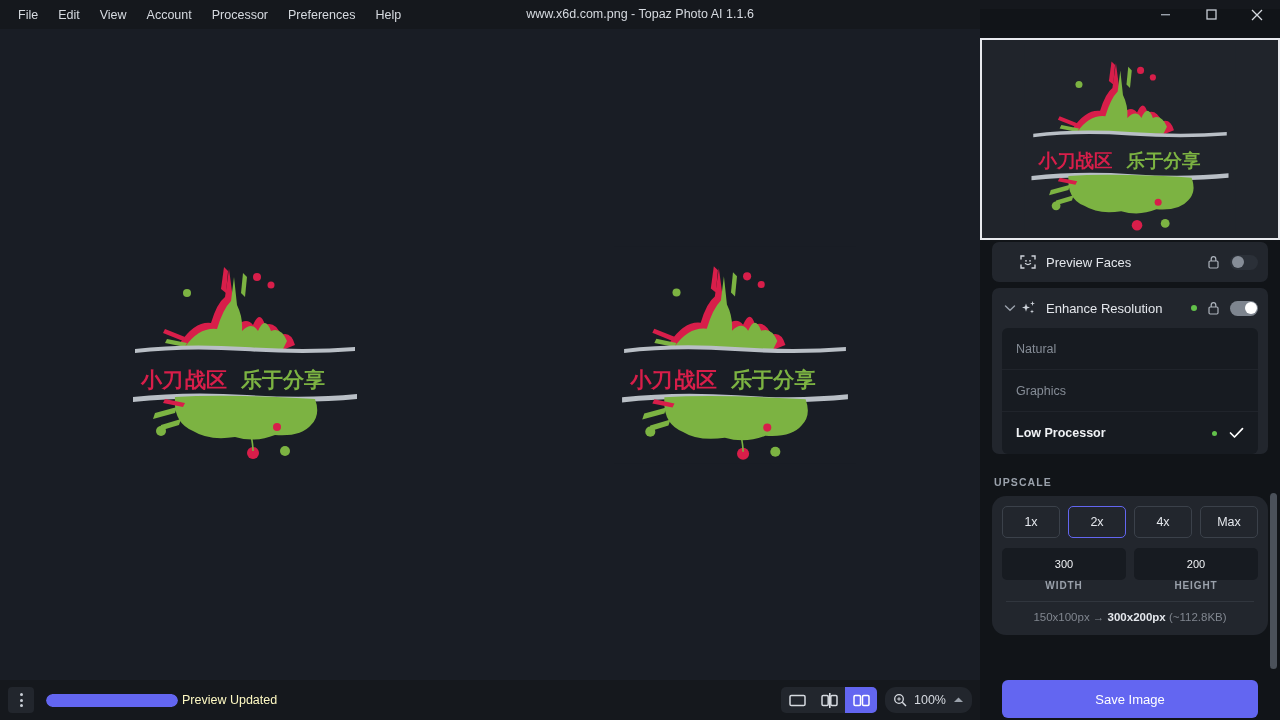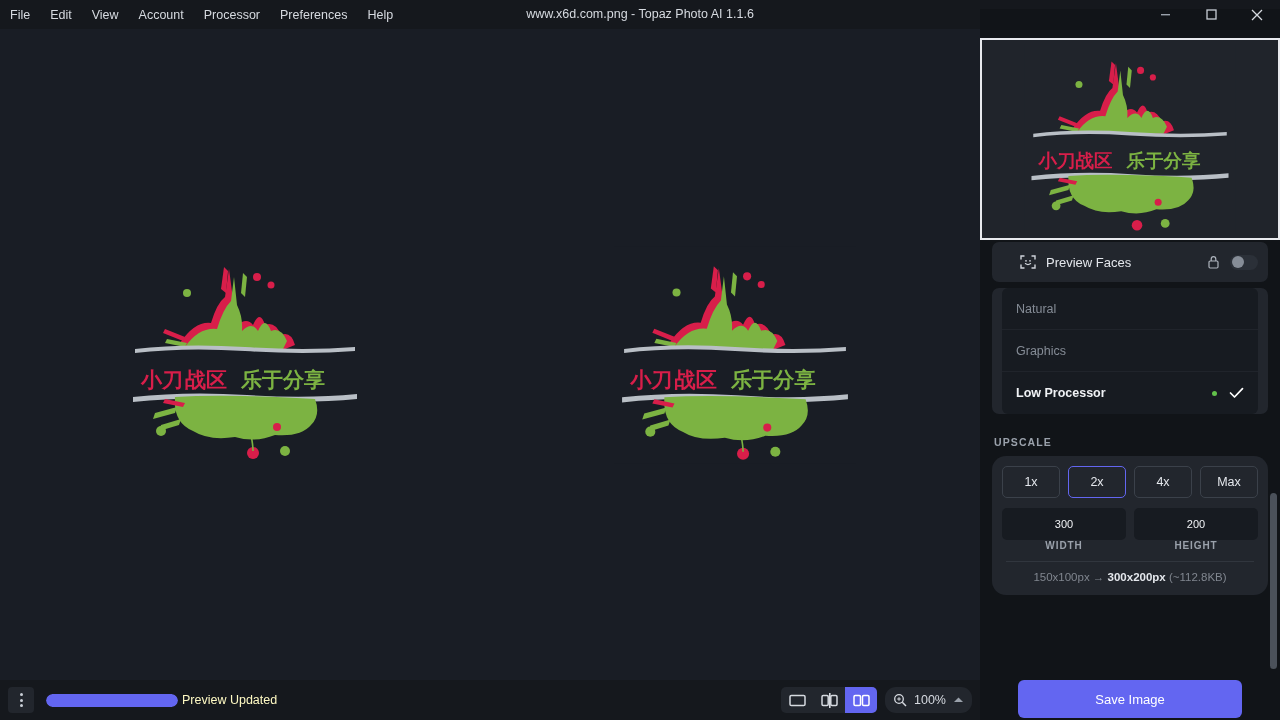--- a/index.html
+++ b/index.html
@@ -12,21 +12,21 @@
   }
 
   
   .titlebar {
     position: absolute; top: 0; left: 0; width: 1280px; height: 29px;
     background: #15181d;
     display: flex; align-items: center;
   }
   .menu {
     display: flex; align-items: center; height: 29px;
-    padding-left: 0;
+    padding-left: 8px;
   }
   .menu-item {
     color: #d6dae0; font-size: 12.5px;
     padding: 5px 10px; border-radius: 3px;
     cursor: default; white-space: nowrap;
   }
   .title-text {
     position: absolute; left: 0; width: 1280px; top: 0; height: 29px;
     line-height: 29px; text-align: center;
     color: #d6dae0; font-size: 12.5px; pointer-events: none;
@@ -219,21 +219,21 @@
     width: 7px; height: 176px; border-radius: 4px;
     background: #4b515a;
   }
 
   .savebar {
     position: absolute; left: 0; top: 660px; width: 300px; height: 60px;
     background: #111418;
     display: flex; align-items: center; justify-content: center;
   }
   .savebtn {
-    width: 224px; height: 38px; border-radius: 6px;
+    width: 256px; height: 38px; border-radius: 6px;
     background: #6366f1; color: #ffffff; font-size: 13px;
     display: flex; align-items: center; justify-content: center;
     border: none; font-family: "Liberation Sans", sans-serif;
   }
 </style>
 </head>
 <body>
 
 <div class="titlebar">
   <div class="menu">
@@ -442,20 +442,45 @@
             <path d="M4.2 6 V4 a2.3 2.3 0 0 1 4.6 0 V6" fill="none" stroke="#aeb4bd" stroke-width="1.2"></path>
           </svg>
         </div>
         <div class="toggle">
           <div class="knob"></div>
         </div>
       </div>
     </div>
 
     <div class="filter-card">
+      <div class="filter-head">
+        <div class="chev">
+          <svg width="12" height="8" viewBox="0 0 12 8">
+              <path d="M1.5 2 L6 6.2 L10.5 2" fill="none" stroke="#9aa1ab" stroke-width="1.4" stroke-linecap="round"></path>
+            </svg>
+        </div>
+        <div class="ficon">
+          <svg width="18" height="17" viewBox="0 0 18 17">
+            <path d="M6 3.5 L7 6.6 L10 7.6 L7 8.6 L6 11.7 L5 8.6 L2 7.6 L5 6.6 Z" fill="#cfd4db"></path>
+            <path d="M12.5 1 L13.1 2.9 L15 3.5 L13.1 4.1 L12.5 6 L11.9 4.1 L10 3.5 L11.9 2.9 Z" fill="#cfd4db"></path>
+            <path d="M12 9.5 L12.5 11 L14 11.5 L12.5 12 L12 13.5 L11.5 12 L10 11.5 L11.5 11 Z" fill="#cfd4db"></path>
+          </svg>
+        </div>
+        <div class="filter-name bold">Enhance Resolution</div>
+        <div class="green-dot"></div>
+        <div class="lock">
+          <svg width="13" height="14" viewBox="0 0 13 14">
+            <rect x="2" y="6" width="9" height="7" rx="1.2" fill="none" stroke="#aeb4bd" stroke-width="1.2"></rect>
+            <path d="M4.2 6 V4 a2.3 2.3 0 0 1 4.6 0 V6" fill="none" stroke="#aeb4bd" stroke-width="1.2"></path>
+          </svg>
+        </div>
+        <div class="toggle on">
+          <div class="knob"></div>
+        </div>
+      </div>
 
       <div class="modelist">
         <div class="moderow">
           <span>Natural</span>
         </div>
         <div class="moderow">
           <span>Graphics</span>
         </div>
         <div class="moderow selected">
           <span>Low Processor</span>

